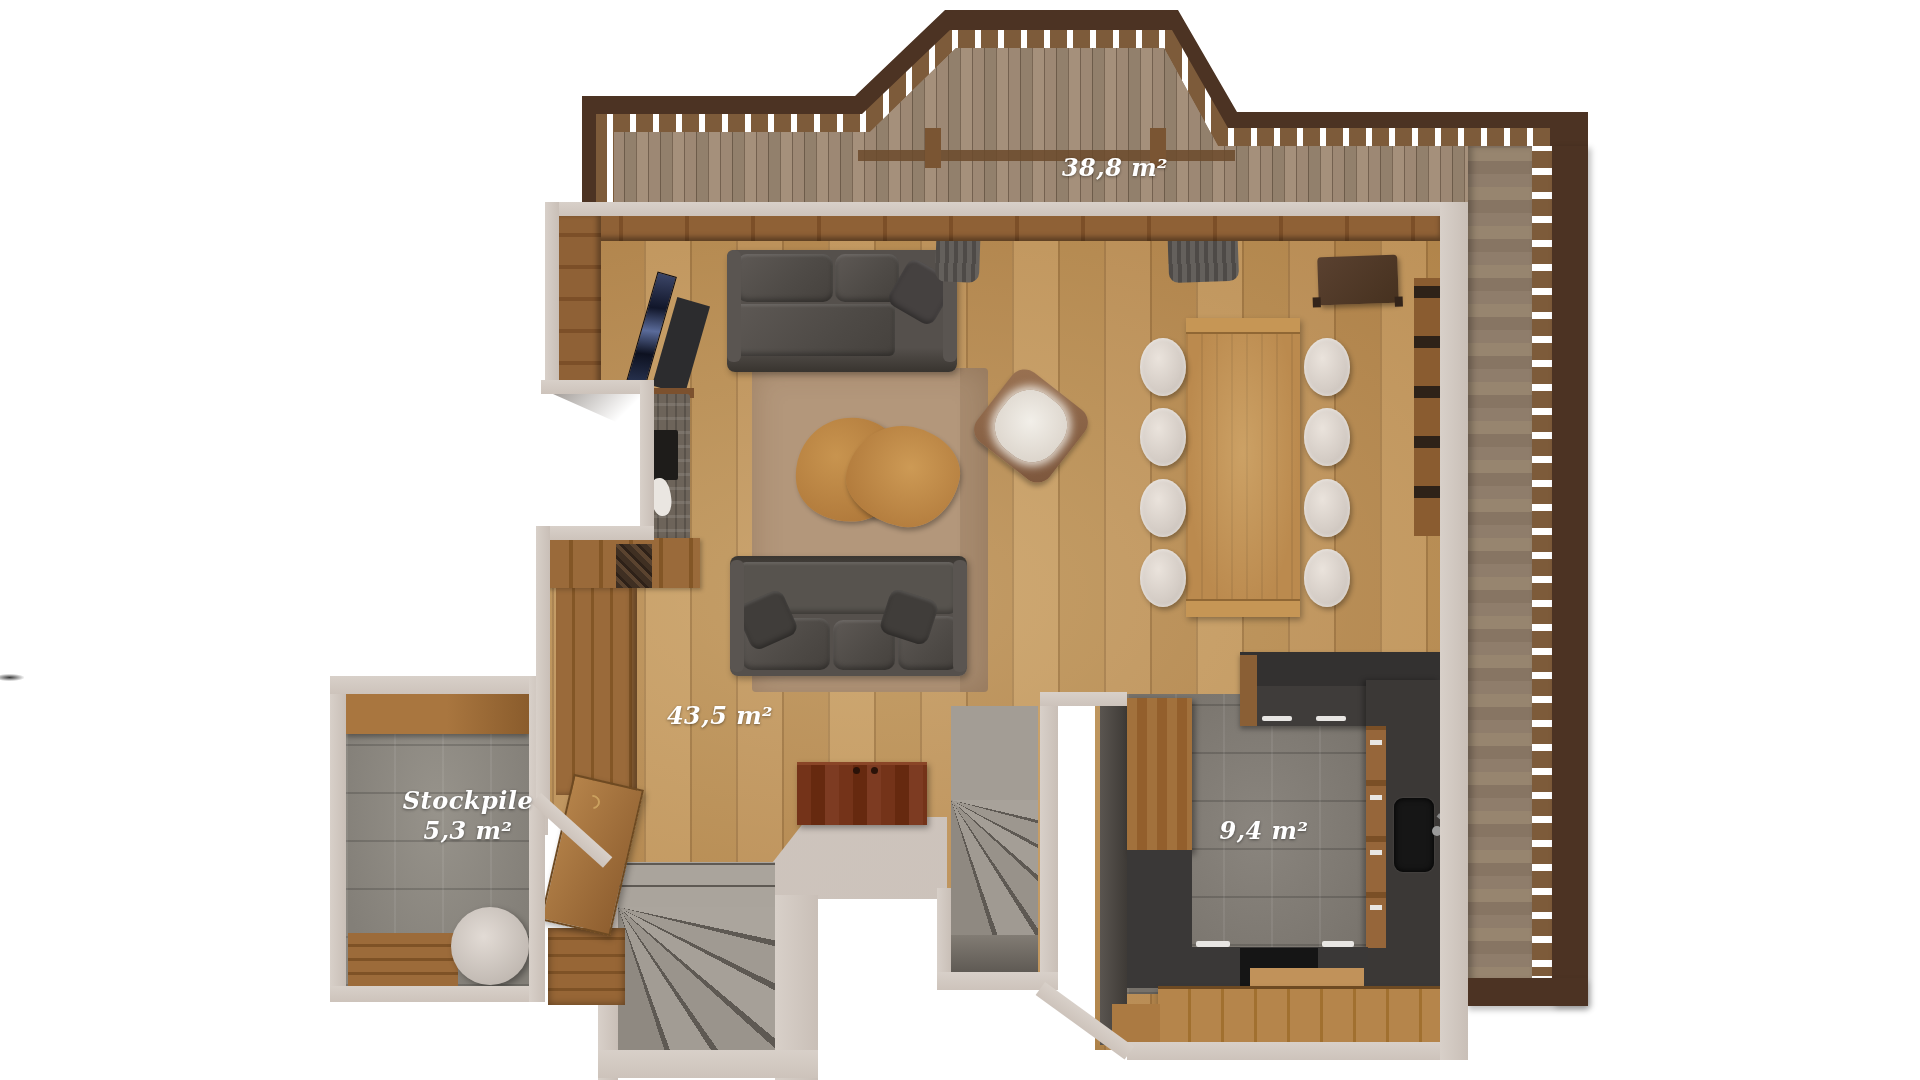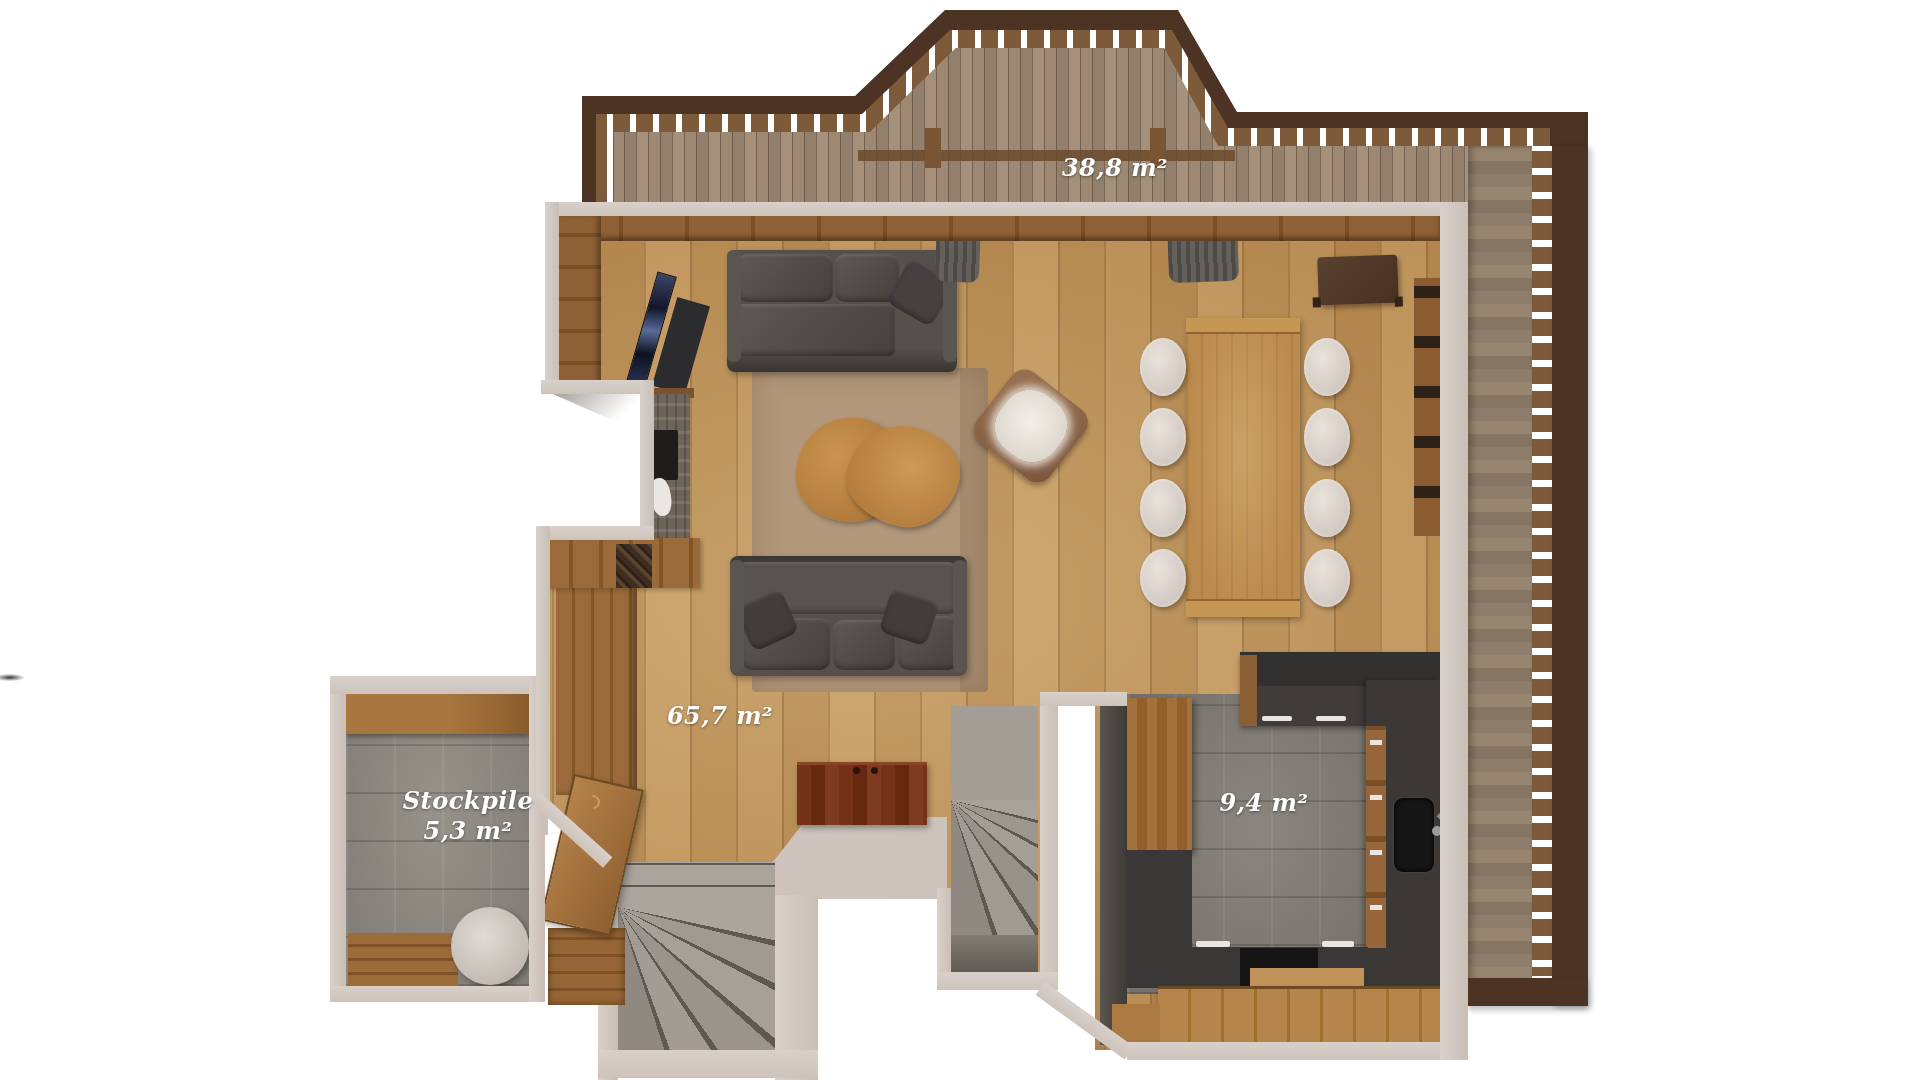--- a/index.html
+++ b/index.html
@@ -303,21 +303,21 @@
   <div class="wallv" style="left:1440px;top:202px;width:28px;height:858px;"></div>
   <div class="wallv" style="left:545px;top:202px;width:14px;height:180px;"></div>
 
   <div class="wall" style="left:541px;top:380px;width:113px;height:14px;"></div>
   <div class="wallv" style="left:640px;top:380px;width:14px;height:160px;"></div>
   <div class="wall" style="left:541px;top:526px;width:113px;height:14px;"></div>
   <div class="wallv" style="left:536px;top:526px;width:14px;height:280px;"></div>
   <div class="wall" style="left:541px;top:793px;width:96px;height:14px;transform:rotate(42deg);transform-origin:0 0;"></div>
 
   <div class="label" style="left:1035px;top:153px;width:160px;">38,8 m²</div>
-  <div class="label" style="left:640px;top:701px;width:160px;">65,7 m²</div>
+  <div class="label" style="left:640px;top:701px;width:160px;">43,5 m²</div>
   <div class="label" style="left:388px;top:786px;width:160px;">Stockpile</div>
   <div class="label" style="left:388px;top:816px;width:160px;font-style:italic;">5,3 m²</div>
-  <div class="label" style="left:1184px;top:788px;width:160px;">9,4 m²</div>
+  <div class="label" style="left:1184px;top:816px;width:160px;">9,4 m²</div>
 
   <div style="left:0;top:674px;width:24px;height:7px;
        background:radial-gradient(ellipse at 40% 50%,#3a3a3a,rgba(120,120,120,0) 75%);"></div>
 
 </div>
 
 </body></html>

